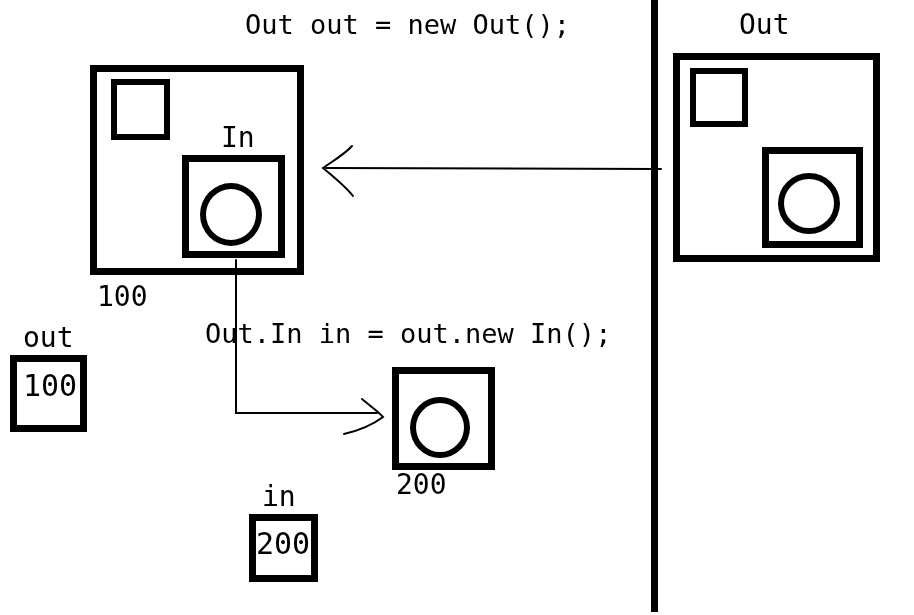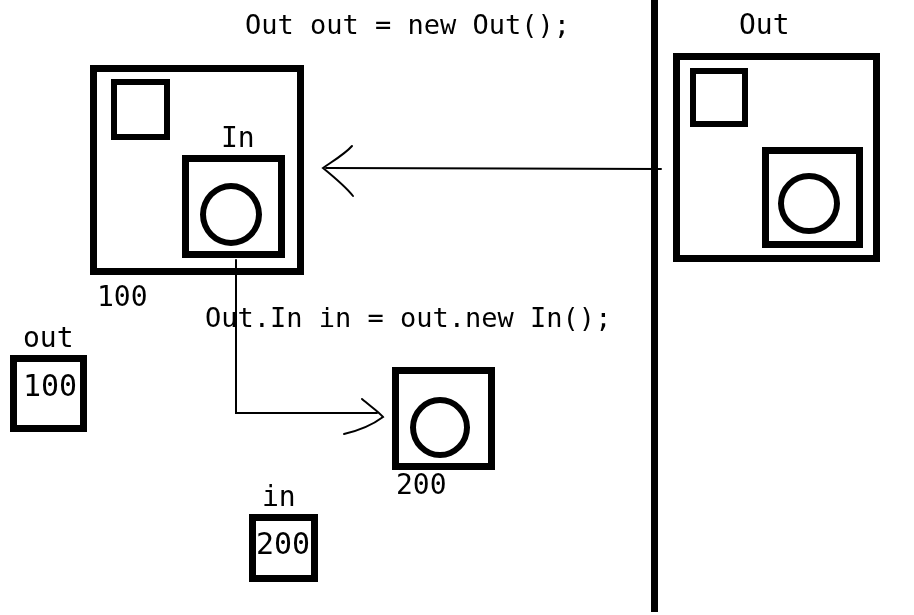--- a/index.html
+++ b/index.html
@@ -28,21 +28,21 @@
 
   
   #outvar-box{left:10px;top:355px;width:77px;height:77px;}
   #invar-box{left:249px;top:514px;width:69px;height:68px;}
 
   
   #divider{position:absolute;left:651px;top:0;width:7px;height:612px;background:#000;}
 
   
   #code-top{left:245px;top:11px;font-size:27px;}
-  #code-mid{left:205px;top:304px;font-size:27px;}
+  #code-mid{left:205px;top:320px;font-size:27px;}
   #lbl-out-right{left:739px;top:11px;font-size:28px;}
   #lbl-in{left:221px;top:124px;font-size:28px;}
   #addr-100{left:97px;top:283px;font-size:28px;}
   #lbl-outvar{left:23px;top:324px;font-size:28px;}
   #val-outvar{left:23px;top:371px;font-size:30px;}
   #lbl-invar{left:262px;top:483px;font-size:28px;}
   #val-invar{left:256px;top:529px;font-size:30px;}
   #addr-200{left:396px;top:471px;font-size:28px;}
 
   #arrows{position:absolute;left:0;top:0;pointer-events:none;}

